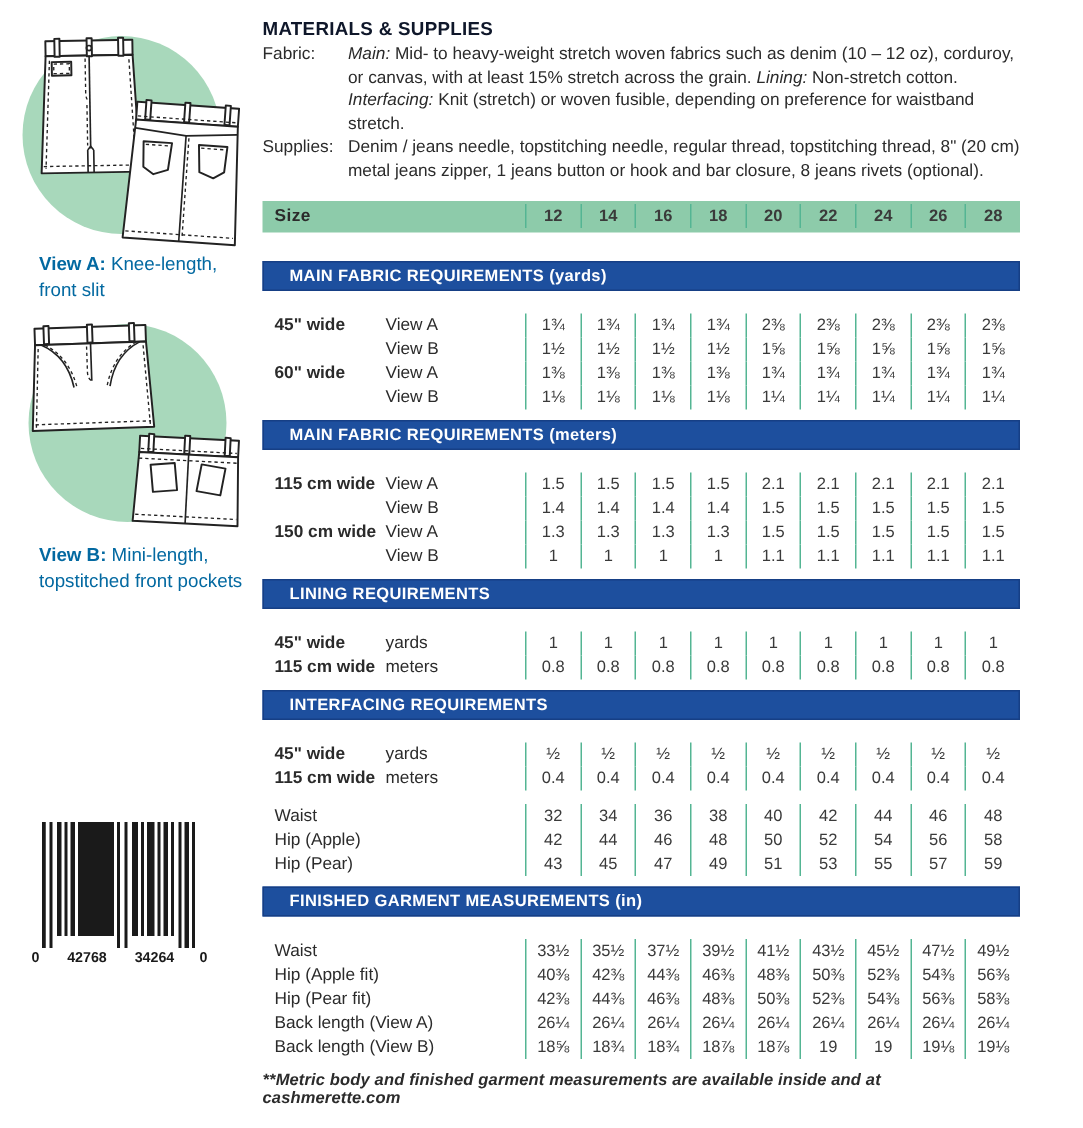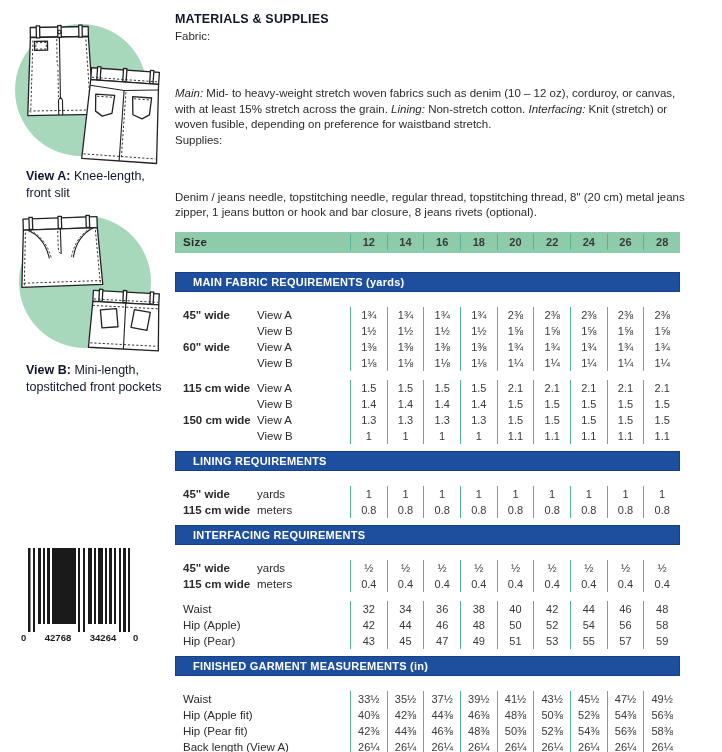--- a/index.html
+++ b/index.html
@@ -6,29 +6,29 @@
   html,body { background:#fff; }
   .page {
     position:relative; width:722px; height:752px; background:#ffffff;
     font-family:"Liberation Sans", sans-serif; color:#2d2d2d; overflow:hidden;
   }
   
   .left-panel { position:absolute; left:0; top:0; width:172px; height:752px; }
   .fig { position:absolute; left:8px; }
   .fig-a { top:12px; }
   .fig-b { top:208px; }
-  .caption { position:absolute; left:26px; width:142px; font-size:12.5px; line-height:16.5px; color:#0f172a; }
+  .caption { position:absolute; left:26px; width:142px; font-size:12.5px; line-height:16.5px; color:#0369a1; }
   .cap-a { top:168px; }
   .cap-b { top:362px; }
   .caption b { font-weight:bold; }
   .barcode { position:absolute; left:18px; top:548px; }
   
   .main { position:absolute; left:175px; top:12px; width:510px; }
   .mat-heading { font-size:12.5px; font-weight:bold; color:#0f172a; letter-spacing:.2px; margin-bottom:3px; }
-  .para { display:flex; font-size:11.5px; line-height:15.6px; color:#2b2b2b;flex-direction:column; }
+  .para { display:flex; font-size:11.5px; line-height:15.6px; color:#2b2b2b; }
   .para-label { width:57px; flex:0 0 57px; }
   .para-body { flex:1; }
   .para-body i { font-style:italic; }
   
   .tables { margin-top:11px; width:505px; }
   .trow { display:grid; grid-template-columns:175px repeat(9,1fr); align-items:center; }
   .size-row { background:#8dcbaa; height:21px; margin-bottom:19px; }
   .size-label { color:#f7fbf8; font-weight:bold; font-size:11px; padding-left:8px; letter-spacing:.3px; }
   .size-val { color:#f2f9f4; font-weight:bold; font-size:11px; text-align:center;
               border-left:1px solid rgba(255,255,255,.55); height:13px; line-height:13px; }
@@ -239,20 +239,21 @@
               <div class="tval">1⅛</div>
               <div class="tval">1⅛</div>
               <div class="tval">1⅛</div>
               <div class="tval">1¼</div>
               <div class="tval">1¼</div>
               <div class="tval">1¼</div>
               <div class="tval">1¼</div>
               <div class="tval">1¼</div>
             </div>
           </div>
+          <div class="sec-bar">MAIN FABRIC REQUIREMENTS (meters)</div>
           <div class="sec-rows">
             <div class="trow">
               <div class="tlabel"><span class="lbl1">115 cm wide</span><span class="lbl2">View A</span></div>
               <div class="tval">1.5</div>
               <div class="tval">1.5</div>
               <div class="tval">1.5</div>
               <div class="tval">1.5</div>
               <div class="tval">2.1</div>
               <div class="tval">2.1</div>
               <div class="tval">2.1</div>

